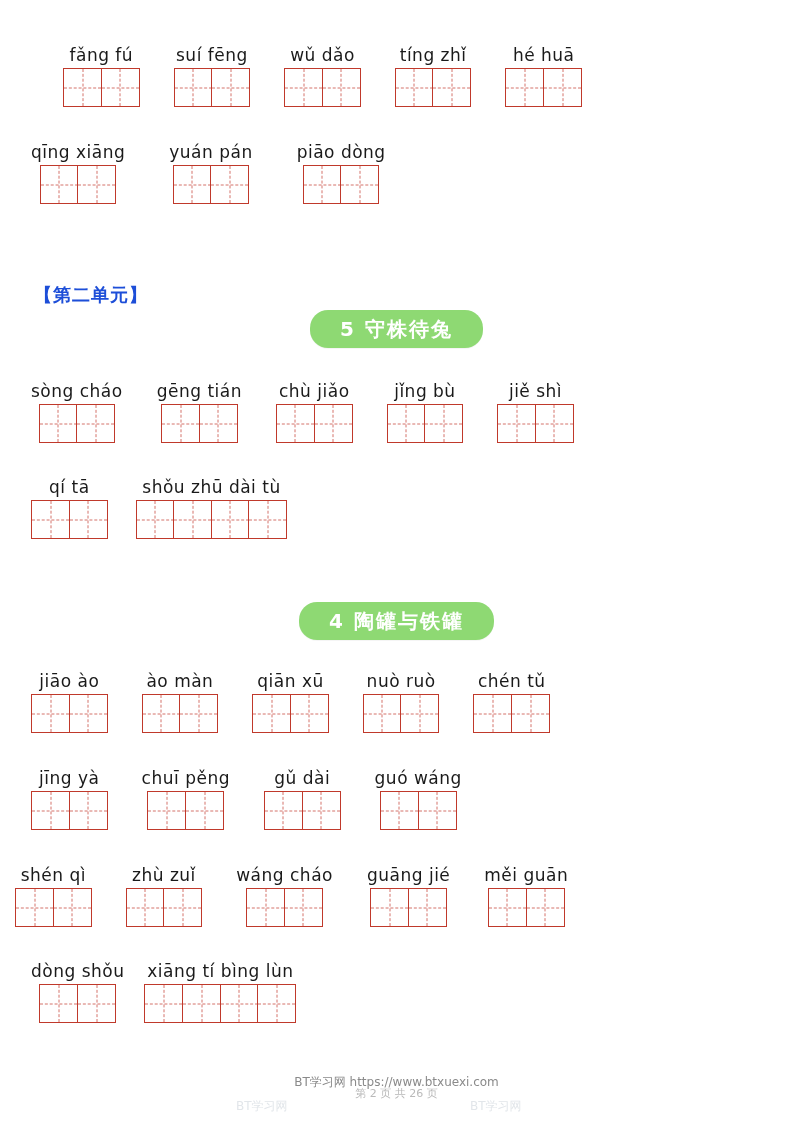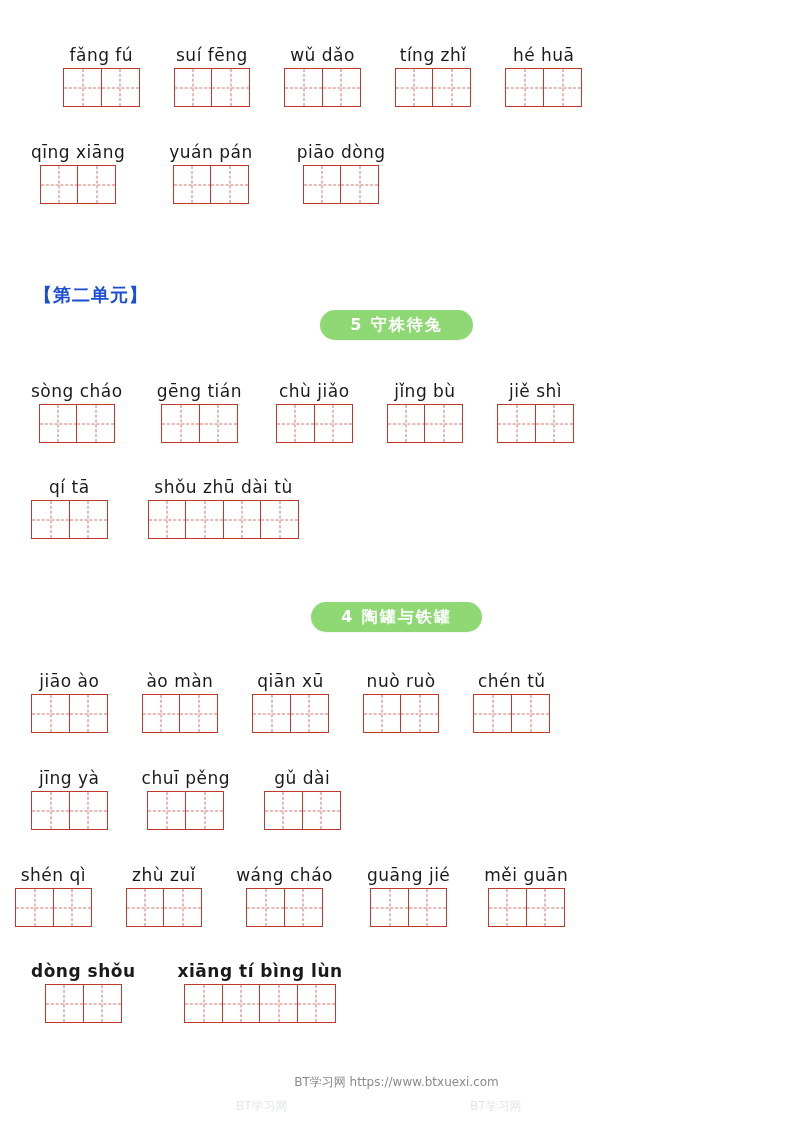--- a/index.html
+++ b/index.html
@@ -79,23 +79,23 @@
   }
 
   
   .banner {
     display: inline-flex;
     align-items: center;
     justify-content: center;
     background: #8ed973;
     color: #ffffff;
     border-radius: 18px;
-    height: 30px;
+    height: 38px;
     padding: 0 30px;
-    font-size: 16px;
+    font-size: 20px;
     font-weight: bold;
     font-family: "DejaVu Sans", sans-serif;
     letter-spacing: 2px;
     box-shadow: 0 1px 0 rgba(0,0,0,0.04);
   }
   .banner-wrap {
     display: flex;
     justify-content: center;
   }
 
@@ -230,21 +230,21 @@
     </div>
     <div class="word">
       <div class="pinyin">jiě shì</div>
       <div class="grid">
         <div class="cell"></div>
         <div class="cell"></div>
       </div>
     </div>
   </div>
 
-  <div class="row abs" style="left:31px; top:476px; gap:40px;justify-content:space-between;">
+  <div class="row abs" style="left:31px; top:476px; gap:28px;justify-content:space-between;">
     <div class="word">
       <div class="pinyin">qí tā</div>
       <div class="grid">
         <div class="cell"></div>
         <div class="cell"></div>
       </div>
     </div>
     <div class="word">
       <div class="pinyin">shǒu zhū dài tù</div>
       <div class="grid">
@@ -313,20 +313,27 @@
         <div class="cell"></div>
       </div>
     </div>
     <div class="word">
       <div class="pinyin">gǔ dài</div>
       <div class="grid">
         <div class="cell"></div>
         <div class="cell"></div>
       </div>
     </div>
+    <div class="word">
+      <div class="pinyin">guó wáng</div>
+      <div class="grid">
+        <div class="cell"></div>
+        <div class="cell"></div>
+      </div>
+    </div>
   </div>
 
   <div class="row abs" style="left:15px; top:864px; gap:34px;">
     <div class="word">
       <div class="pinyin">shén qì</div>
       <div class="grid">
         <div class="cell"></div>
         <div class="cell"></div>
       </div>
     </div>
@@ -353,21 +360,21 @@
     </div>
     <div class="word">
       <div class="pinyin">měi guān</div>
       <div class="grid">
         <div class="cell"></div>
         <div class="cell"></div>
       </div>
     </div>
   </div>
 
-  <div class="row abs" style="left:31px; top:960px; gap:42px;font-weight:bold;">
+  <div class="row abs" style="left:31px; top:960px; gap:20px;">
     <div class="word">
       <div class="pinyin">dòng shǒu</div>
       <div class="grid">
         <div class="cell"></div>
         <div class="cell"></div>
       </div>
     </div>
     <div class="word">
       <div class="pinyin">xiāng tí bìng lùn</div>
       <div class="grid">
@@ -375,14 +382,15 @@
         <div class="cell"></div>
         <div class="cell"></div>
         <div class="cell"></div>
       </div>
     </div>
   </div>
 
   <div class="ghost" style="left:236px; top:1098px;">BT学习网</div>
   <div class="ghost" style="left:470px; top:1098px;">BT学习网</div>
   <div class="footer-wm" style="top:1074px;">BT学习网 https://www.btxuexi.com</div>
+  <div class="footer-page" style="top:1086px;">第 2 页 共 26 页</div>
 
 </div>
 
 </body></html>

